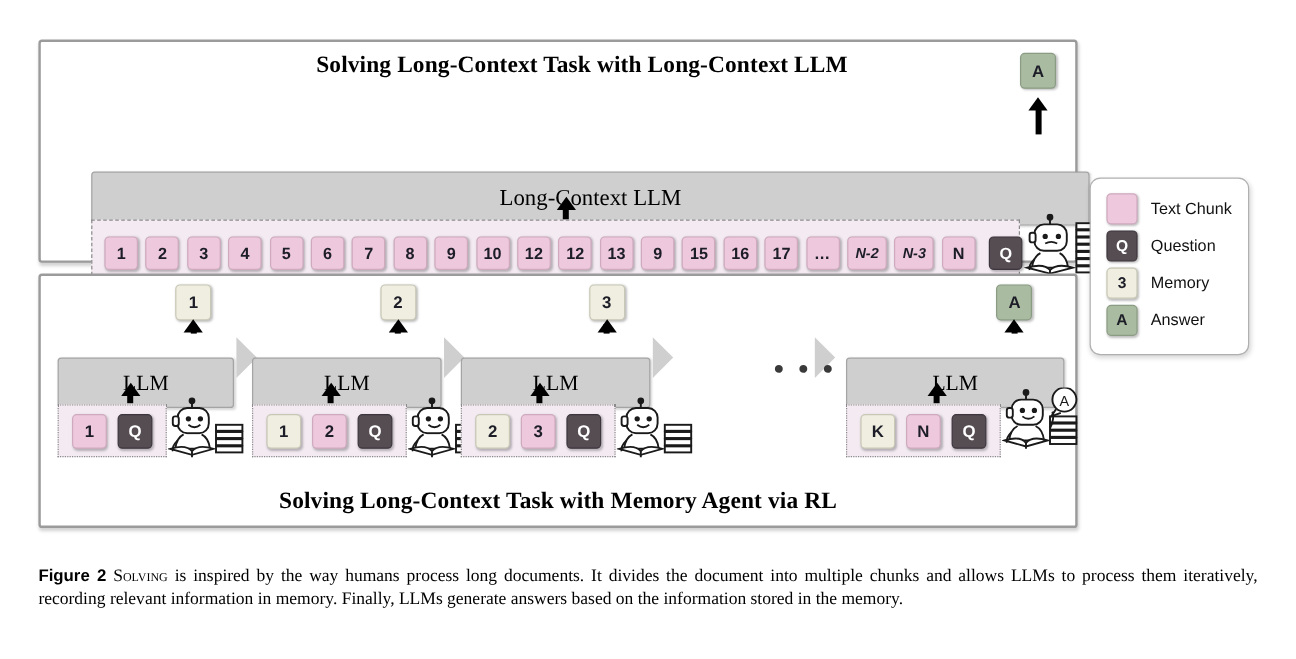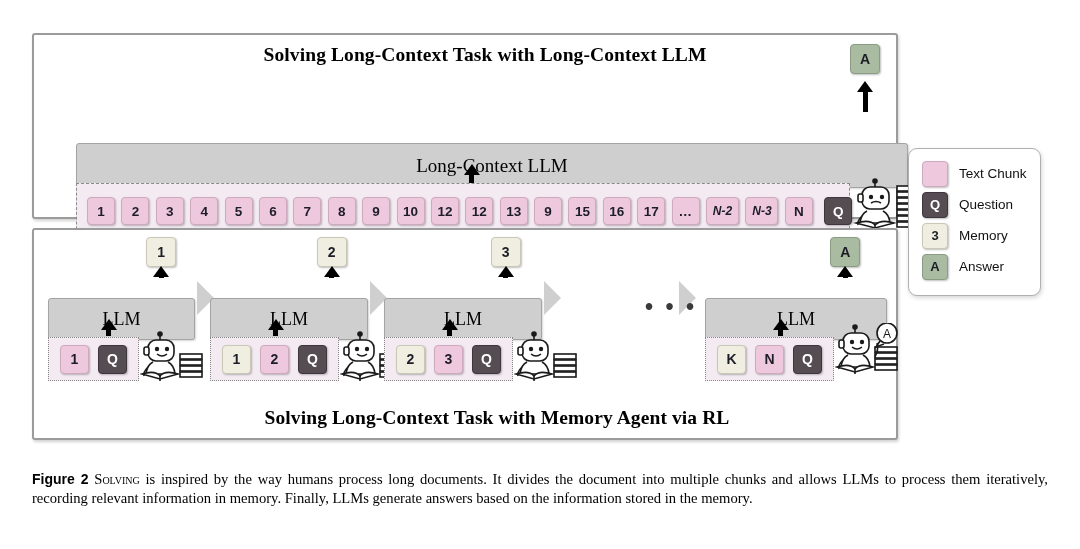--- a/index.html
+++ b/index.html
@@ -11,21 +11,21 @@
   
   .panel{position:absolute;background:#fff;border:2px solid #9b9b9b;border-radius:3px;
          box-shadow:1px 2px 3px rgba(0,0,0,.18);}
   #panel-top{left:32px;top:33px;width:862px;height:182px;}
   #panel-bottom{left:32px;top:228px;width:862px;height:208px;}
 
   .panel-title{position:absolute;width:100%;text-align:center;
                font-family:"Liberation Serif", serif;font-weight:bold;
                font-size:19.5px;color:#000;letter-spacing:.1px;}
   #top-title{top:9px;padding-left:20px;}
-  #bottom-title{bottom:9px;margin-left:32px;}
+  #bottom-title{bottom:9px;}
 
   
   .llm-bar{position:absolute;background:#cfcfcf;border:1px solid #a4a4a4;border-radius:3px;
            display:flex;align-items:center;justify-content:center;
            font-family:"Liberation Serif", serif;color:#000000;
            box-shadow:1px 1px 2px rgba(0,0,0,.16);margin-top:20px;}
   #longctx-bar{left:42px;top:88px;width:830px;height:43px;font-size:19px;}
   .step-bar{height:40px;font-size:18px;}
 
   

